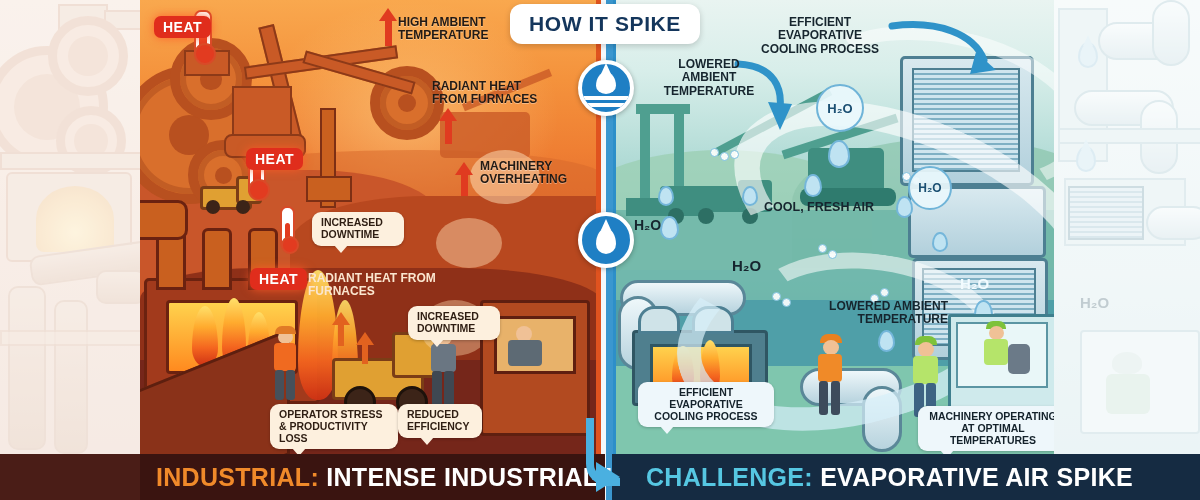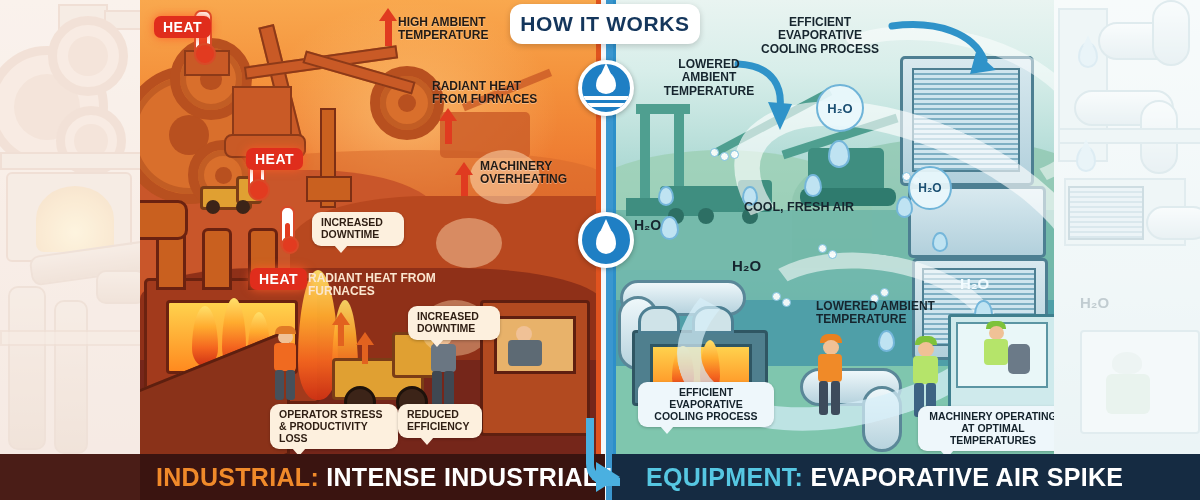--- a/index.html
+++ b/index.html
@@ -67,21 +67,21 @@
   .bpipe{position:absolute;background:linear-gradient(180deg,#eef7fa,#b7d3de);border:3px solid #5a8798;border-radius:30px;}
   .h2o-bubble{position:absolute;border-radius:50%;background:rgba(233,247,252,.92);border:2px solid #6fb4d8;
      display:flex;align-items:center;justify-content:center;font-weight:bold;color:#1b4f72;}
   .drop{position:absolute;background:#bfe3f2;border:2px solid #74b6da;border-radius:50% 50% 50% 50%/60% 60% 42% 42%;}
   .drop:before{content:"";position:absolute;left:50%;margin-left:-4px;border-left:4px solid transparent;border-right:4px solid transparent;}
   .molec{position:absolute;width:7px;height:7px;border-radius:50%;background:rgba(255,255,255,.9);border:1px solid #7ec1e0;}
 
   
   .lbl{position:absolute;font-weight:bold;line-height:1.12;text-transform:uppercase;}
   .lbl-dark{color:#231a14;text-shadow:0 1px 0 rgba(255,255,255,.35);}
-  .lbl-navy{color:#16252e;}
+  .lbl-navy{color:#16252e;text-align:right;}
   .callout{position:absolute;background:#fdf0de;color:#2e1d12;font-weight:bold;
      border-radius:9px;padding:5px 9px;line-height:1.12;text-transform:uppercase;
      box-shadow:0 1px 3px rgba(0,0,0,.25);}
   .callout-blue{position:absolute;background:#eef7fb;color:#14222b;font-weight:bold;
      border-radius:9px;padding:5px 9px;line-height:1.12;text-transform:uppercase;
      box-shadow:0 1px 3px rgba(0,0,0,.22);}
   .callout:after,.callout-blue:after{content:"";position:absolute;left:22px;bottom:-7px;
      border-left:7px solid transparent;border-right:7px solid transparent;border-top:8px solid #fdf0de;}
   .callout-blue:after{border-top-color:#eef7fb;}
   .no-tail:after{display:none;}
@@ -418,36 +418,36 @@
   <div class="wdrop-badge" style="left:578px;top:60px;">
     <div class="dshape"></div>
     <div class="wv" style="top:32px;"></div>
     <div class="wv" style="top:39px;"></div>
   </div>
   <div class="wdrop-badge" style="left:578px;top:212px;">
     <div class="dshape" style="top:12px;height:26px;"></div>
   </div>
 
   <div id="how-chip">
-    <span>HOW IT WORKS</span>
+    <span>HOW IT SPIKE</span>
   </div>
 
   <div id="banner-left-edge"></div>
   <div id="banner-right-edge"></div>
 
   <div id="banner-left">
     <div class="txt">
       <span class="k">INDUSTRIAL:</span>
       <span class="v">INTENSE INDUSTRIAL HEAT</span>
     </div>
   </div>
 
   <div id="banner-hook"></div>
   <div id="banner-arrow"></div>
 
   <div id="banner-right">
     <div class="txt">
-      <span class="k">EQUIPMENT:</span>
+      <span class="k">CHALLENGE:</span>
       <span class="v">EVAPORATIVE AIR SPIKE</span>
     </div>
   </div>
 
 </div>
 
 </body></html>

